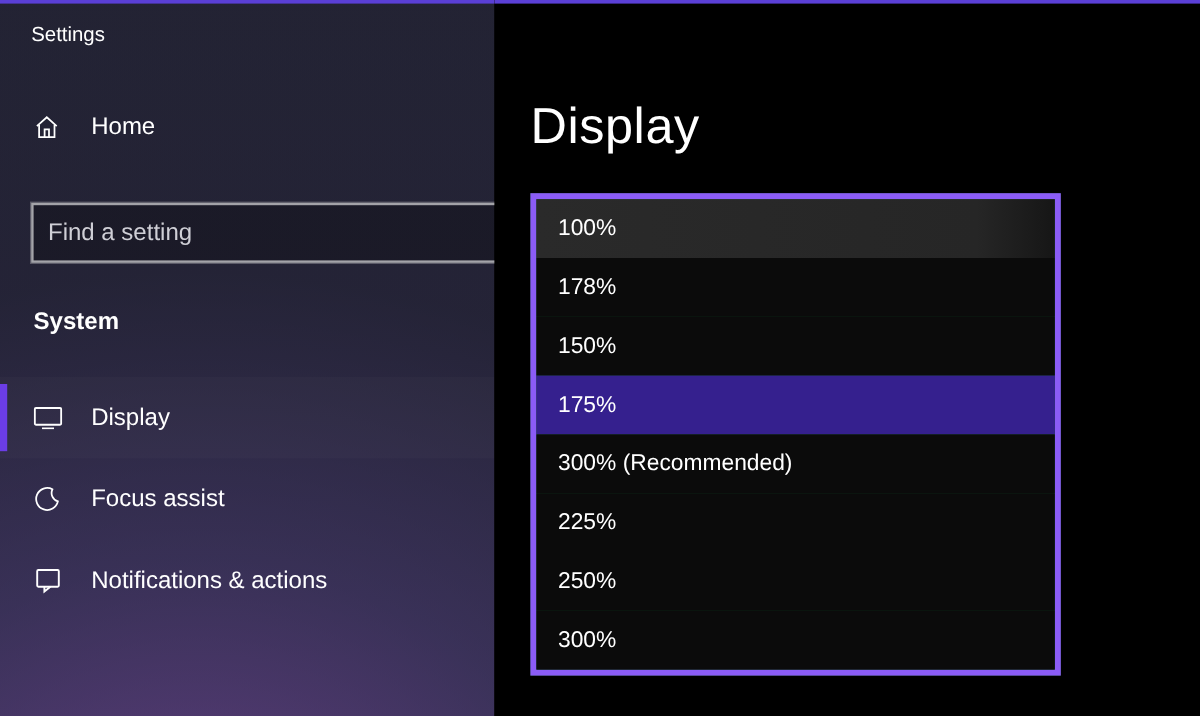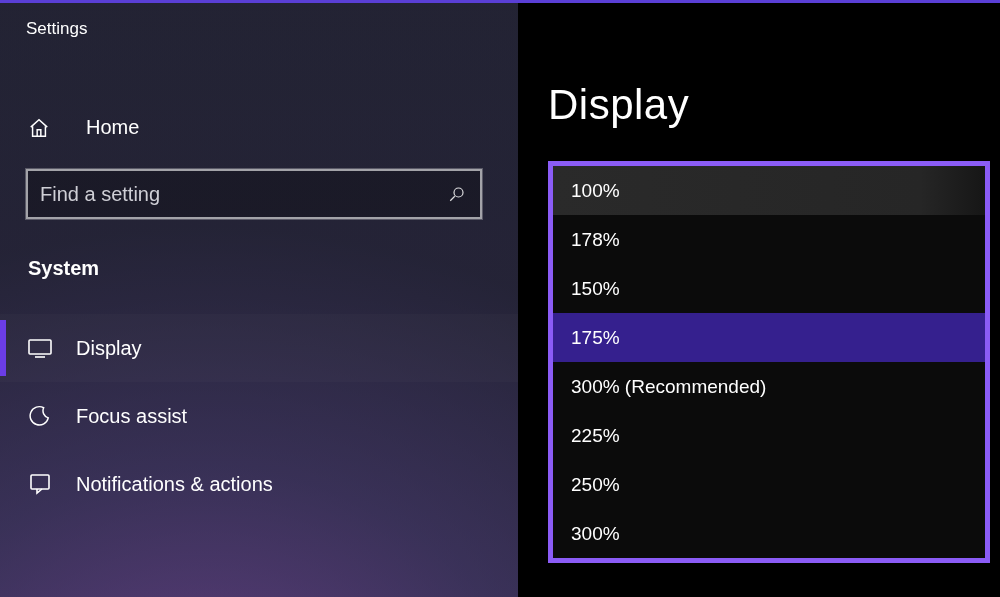--- a/index.html
+++ b/index.html
@@ -11,42 +11,42 @@
       overflow: hidden;
       background: #000;
       position: relative;
     }
     .container {
       display: flex;
       width: 100%;
       height: 100%;
     }
     .sidebar {
-      width: 518px;
+      width: 412px;
       height: 100%;
       background: radial-gradient(ellipse 900px 700px at 40% 120%, rgba(120, 70, 160, 0.55) 0%, rgba(60, 50, 100, 0.5) 35%, rgba(30, 30, 50, 0.6) 70%), linear-gradient(180deg, #2a2a36 0%, #2e2b3e 50%, #3a3250 100%);
       position: relative;
       padding: 0;
     }
     .top-accent {
       position: absolute;
       top: 0; left: 0; right: 0;
       height: 3px;
       background: #5a3fd6;
     }
     .app-title {
       font-size: 17px;
       font-weight: 400;
       padding: 19px 0 0 26px;
       color: #fff;
     }
     .home-row {
       display: flex;
-      align-items: flex-end;
-      gap: 36px;
+      align-items: flex-start;
+      gap: 26px;
       padding: 0 0 0 28px;
       margin-top: 56px;
       height: 44px;
       cursor: pointer;
     }
     .home-row .icon { width: 22px; height: 22px; display:flex; align-items:center; justify-content:center; }
     .home-row .label, .nav-item .label { font-size: 20px; font-weight: 400; }
     .search-wrap {
       margin: 30px 0 0 26px;
       width: 456px;

